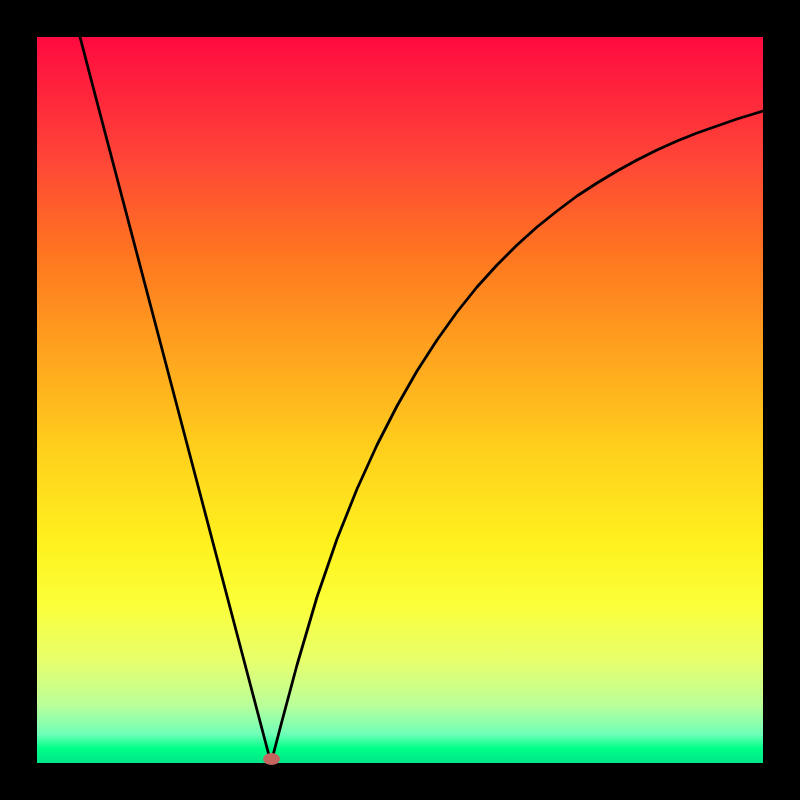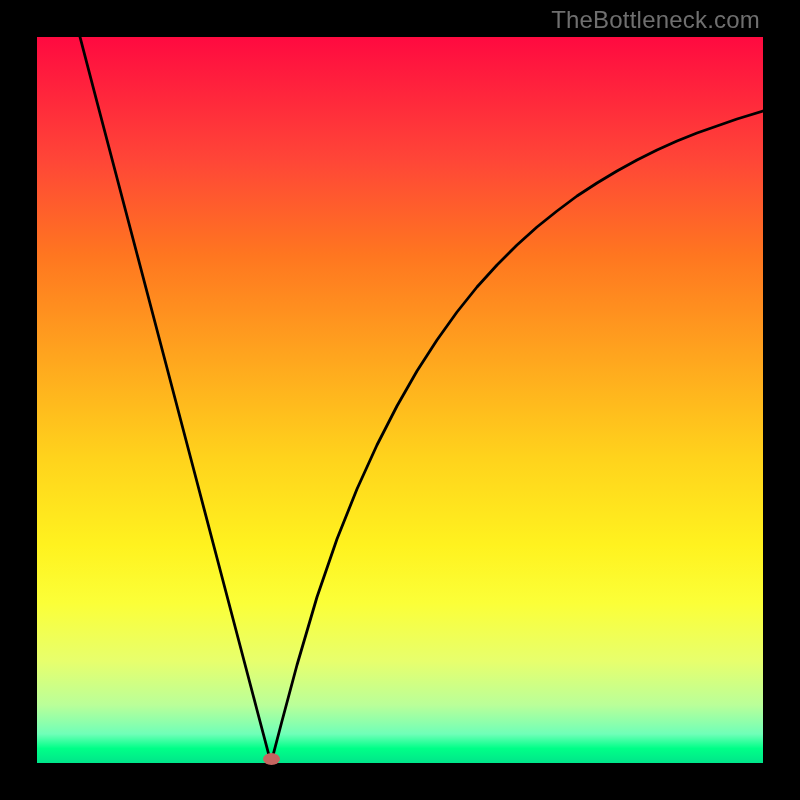--- a/index.html
+++ b/index.html
@@ -58,15 +58,14 @@
 
 <div class="frame">
 
   <div class="plot-area">
     <svg class="curve-svg" viewBox="0 0 726 726" preserveAspectRatio="none">
       <path id="curve-path" d="M43 0 L60 65 L80 141 L100 217 L120 293 L140 369 L160 445 L180 521 L200 597 L220 673 L234 726 L234 726 L245 684 L260 628 L280 560 L300 502 L320 452 L340 408 L360 369 L380 334 L400 303 L420 275 L440 250 L460 228 L480 208 L500 190 L520 174 L540 159 L560 146 L580 134 L600 123 L620 113 L640 104 L660 96 L680 89 L700 82 L726 74" stroke="#000" stroke-width="2.8" fill="none" stroke-linecap="round" stroke-linejoin="round"></path>
     </svg>
     <div class="minimum-dot" id="min-dot" style="left: 226px; top: 716px;"></div>
   </div>
 
-  <div class="watermark">TheBottleneck.com</div>
 
 </div>
 
 </body></html>

